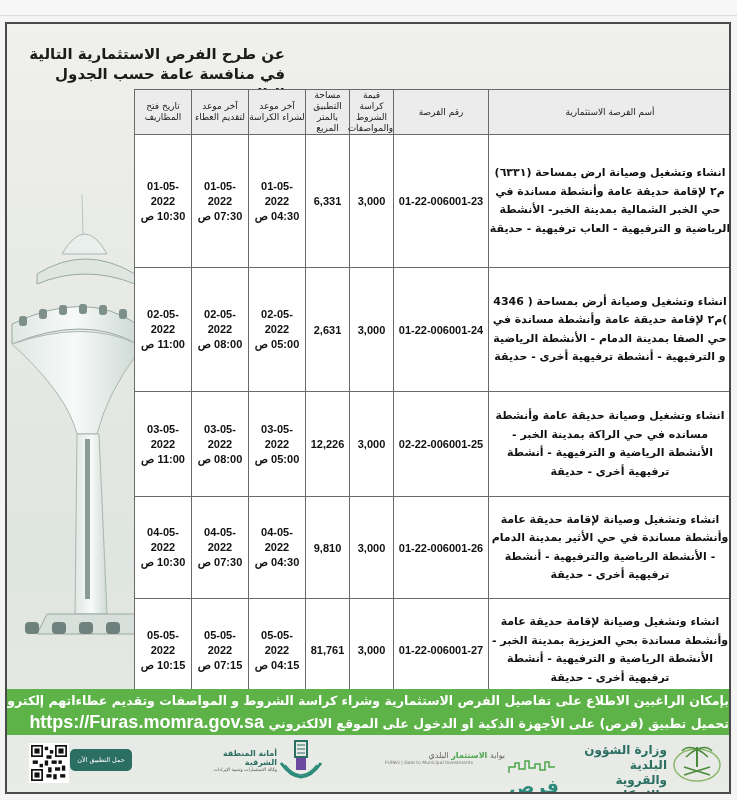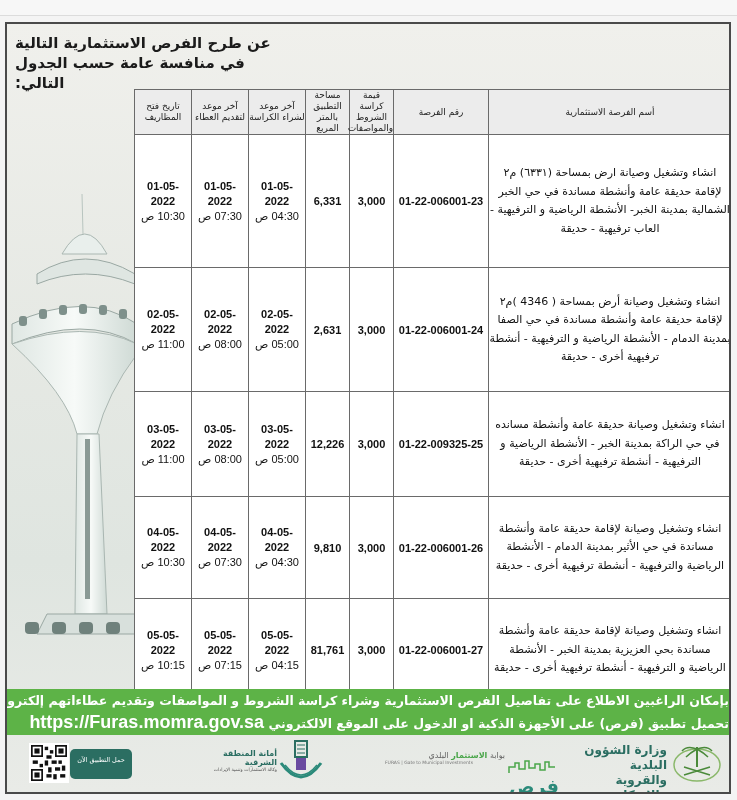--- a/index.html
+++ b/index.html
@@ -16,54 +16,54 @@
     background:linear-gradient(180deg,#f0f0ec 0%,#e6e9e4 40%,#dfe5e0 70%,#e9ebe7 100%);
     overflow:hidden;
   }
   .header { position:absolute; left:0; top:0; width:100%; height:62px; }
   .title {
     position:absolute; right:18px; top:4px;
     font-family:"DejaVu Sans", sans-serif; font-weight:bold;
     font-size:37px; color:#1e6b66; direction:rtl; white-space:nowrap;
   }
   .subtitle {
-    position:absolute; left:8px; top:9px; width:270px; direction:rtl; text-align:left;
+    position:absolute; left:8px; top:20px; width:270px; direction:rtl; text-align:right;
     font-weight:bold; font-size:15px; line-height:20px; color:#1b1b1b;
   }
   .tower { position:absolute; left:0; top:170px; width:130px; height:460px; }
   table.grid {
     position:absolute; left:127px; top:65px; width:597px;
     border-collapse:collapse; direction:rtl; background:#fff;
     table-layout:fixed;
   }
   table.grid th, table.grid td { border:1px solid #6a6a6a; padding:0; }
   table.grid th {
     background:#ececec; font-weight:normal; font-size:9px; line-height:11px;
     color:#222; height:34px; text-align:center;
   }
   table.grid td { text-align:center; vertical-align:middle; font-size:11px; color:#111; }
   td.name {
-    font-weight:normal; font-size:15.5px; line-height:18.5px; text-align:justify;
+    font-weight:bold; font-size:15.5px; line-height:18.5px; text-align:justify;
     text-align-last:center; padding:1px 4px 1px 3px; color:#111;
   }
   td.num { font-weight:bold; font-size:12px; font-family:"Liberation Sans", sans-serif; }
   td.dt { font-family:"Liberation Sans", sans-serif; font-size:11px; line-height:15px; font-weight:bold; color:#1a1a1a; }
-  .dt .time { display:block; font-weight:normal; }
+  .dt .time { display:block; font-weight:bold; }
   .banner {
     position:absolute; left:0; top:665px; width:100%; height:46px;
     background:#5db347; color:#fff; direction:rtl; text-align:center;
     font-weight:bold;
   }
   .banner .l1 { font-size:12.5px; line-height:20px; padding-top:2px; white-space:nowrap; }
   .banner .l2 { font-size:12.5px; line-height:22px; white-space:nowrap;margin-left:48px; }
   .banner .url { font-family:"Liberation Sans", sans-serif; font-size:18px; }
   .footer { position:absolute; left:0; top:711px; width:100%; height:57px; }
   .qr { position:absolute; left:22px; top:8px; width:36px; height:36px; background:#fff; padding:2px; }
   .app-btn {
-    position:absolute; left:63px; top:14px; width:62px; height:30px; border-radius:5px;
+    position:absolute; left:63px; top:14px; width:62px; height:22px; border-radius:5px;
     background:#2b6e62; color:#fff; font-size:6.5px; line-height:22px; text-align:center; direction:rtl;
   }
   .amana-logo-text { position:absolute; left:200px; top:14px; width:70px; direction:rtl; text-align:right; }
   .amana-logo-text .a1 { font-size:8px; color:#2b6e62; font-weight:bold; }
   .amana-logo-text .a2 { font-size:4.5px; color:#555; }
   .amana-emblem { position:absolute; left:270px; top:4px; width:48px; height:46px; }
   .furas-portal { position:absolute; left:378px; top:16px; width:120px; direction:rtl; text-align:right; }
   .furas-portal .p1 { font-size:8px; color:#666; }
   .furas-portal .p1 b { color:#4aa64a; }
   .furas-portal .p2 { font-size:4.5px; color:#777; direction:ltr; text-align:left; }
@@ -154,21 +154,21 @@
         <td class="name">انشاء وتشغيل وصيانة أرض بمساحة ( 4346 )م٢ لإقامة حديقة عامة وأنشطة مساندة في حي الصفا بمدينة الدمام - الأنشطة الرياضية و الترفيهية - أنشطة ترفيهية أخرى - حديقة</td>
         <td class="num">01-22-006001-24</td>
         <td class="num">3,000</td>
         <td class="num">2,631</td>
         <td class="dt"><span>02-05-2022</span><span class="time">05:00 ص</span></td>
         <td class="dt"><span>02-05-2022</span><span class="time">08:00 ص</span></td>
         <td class="dt"><span>02-05-2022</span><span class="time">11:00 ص</span></td>
       </tr>
       <tr style="height:105px">
         <td class="name">انشاء وتشغيل وصيانة حديقة عامة وأنشطة مسانده في حي الراكة بمدينة الخبر - الأنشطة الرياضية و الترفيهية - أنشطة ترفيهية أخرى - حديقة</td>
-        <td class="num">01-22-009325-25</td>
+        <td class="num">02-22-006001-25</td>
         <td class="num">3,000</td>
         <td class="num">12,226</td>
         <td class="dt"><span>03-05-2022</span><span class="time">05:00 ص</span></td>
         <td class="dt"><span>03-05-2022</span><span class="time">08:00 ص</span></td>
         <td class="dt"><span>03-05-2022</span><span class="time">11:00 ص</span></td>
       </tr>
       <tr style="height:102px">
         <td class="name">انشاء وتشغيل وصيانة لإقامة حديقة عامة وأنشطة مساندة في حي الأثير بمدينة الدمام - الأنشطة الرياضية والترفيهية - أنشطة ترفيهية أخرى - حديقة</td>
         <td class="num">01-22-006001-26</td>
         <td class="num">3,000</td>

